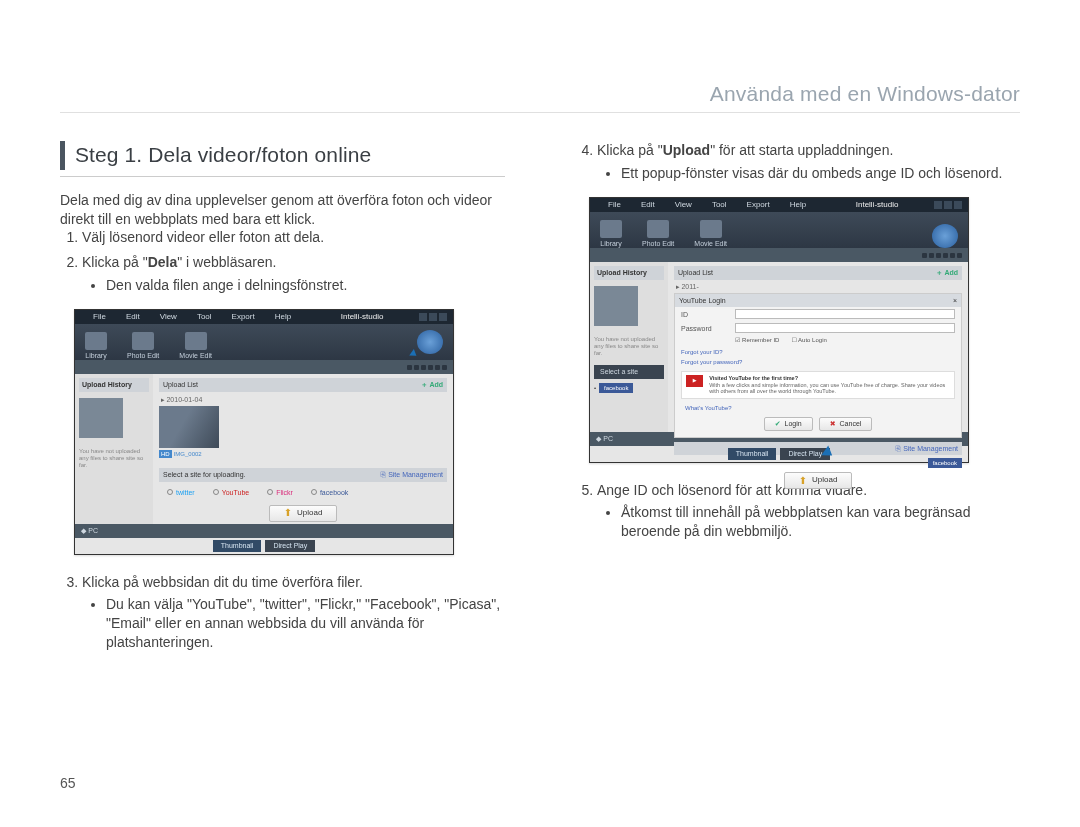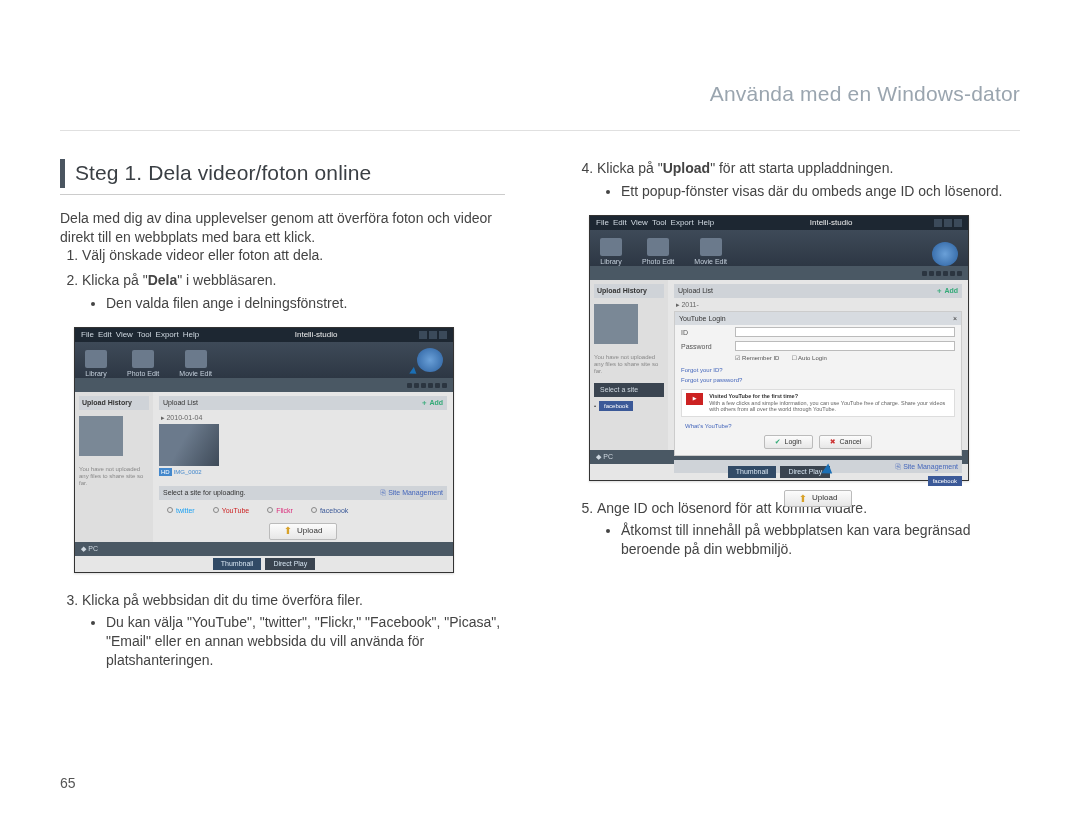--- a/index.html
+++ b/index.html
@@ -15,21 +15,21 @@
   }
   .page {
     padding: 80px 60px 40px 60px;
   }
   .header-band {
     text-align: right;
     color: #9aa5af;
     font-size: 21px;
     font-weight: 300;
     border-bottom: 1px solid #e0e0e0;
-    padding-bottom: 22px;
+    padding-bottom: 4px;
     margin-bottom: 28px;
     letter-spacing: 0.2px;
   }
   .columns {
     display: flex;
     gap: 70px;
   }
   .col {
     flex: 1;
     min-width: 0;
@@ -79,21 +79,21 @@
   }
   .app-menubar {
     display: flex;
     justify-content: space-between;
     align-items: center;
     background: #1d2732;
     height: 14px;
     padding: 0 6px;
     font-size: 8px;
   }
-  .app-menubar .menus { display: flex; gap: 4px; }
+  .app-menubar .menus { display: flex; gap: 20px; margin-left: 12px; }
   .app-center { color: #eee; padding-left: 14px; }
   .app-winbtns { display: flex; gap: 2px; }
   .app-winbtns span { width: 8px; height: 8px; background:#3b4a5a; display:inline-block; }
   .app-toolbar {
     display: flex;
     align-items: flex-end;
     justify-content: space-between;
     background: linear-gradient(#3e4a58,#2d3744);
     padding: 2px 10px 0 10px;
     height: 36px;
@@ -190,21 +190,21 @@
 
   <div class="columns">
 
     <div class="col">
       <h2 class="step-title">Steg 1. Dela videor/foton online</h2>
       <hr class="hr">
       <p class="intro">Dela med dig av dina upplevelser genom att överföra foton och videor direkt till en webbplats med bara ett klick.</p>
 
       <ol class="numlist">
         <li>
-          <span>Välj önskade videor eller foton att dela.</span>
+          <span>Välj lösenord videor eller foton att dela.</span>
         </li>
         <li>
           <span>Klicka på "</span><strong class="bind">Dela</strong><span>" i webbläsaren.</span>
           <ul class="bulletlist">
             <li>Den valda filen ange i delningsfönstret.</li>
           </ul>
         </li>
       </ol>
 
       <div class="app-mock">

